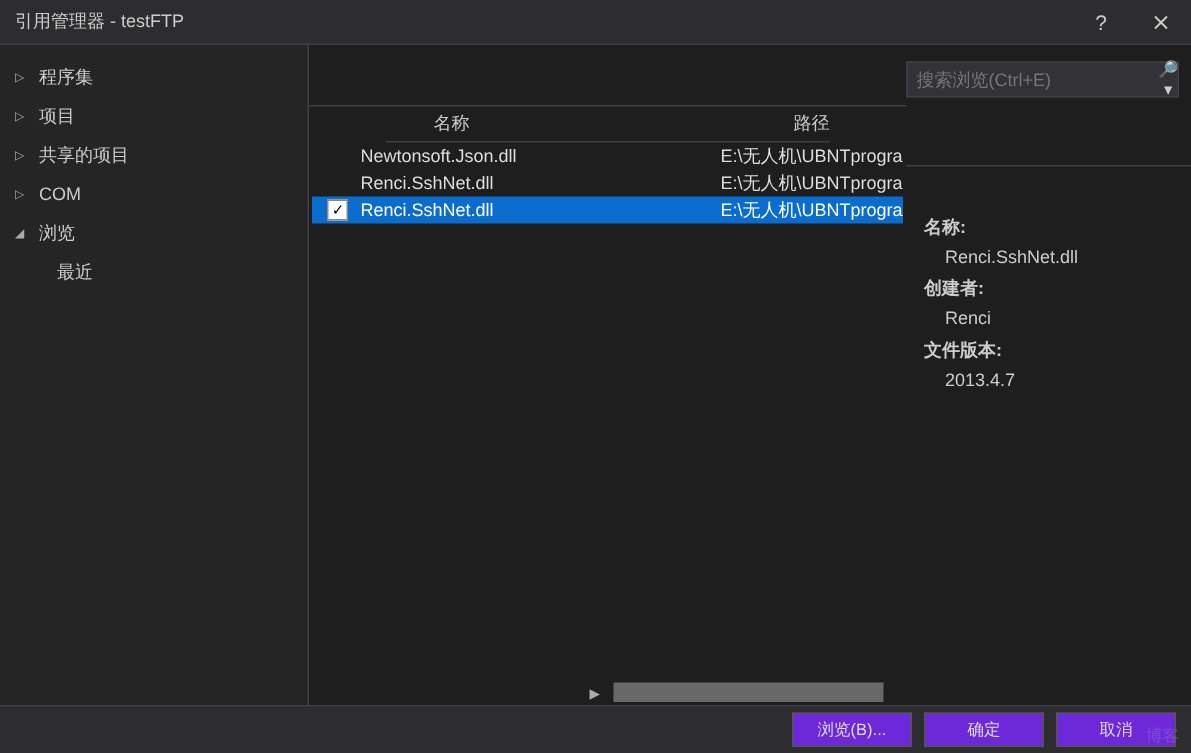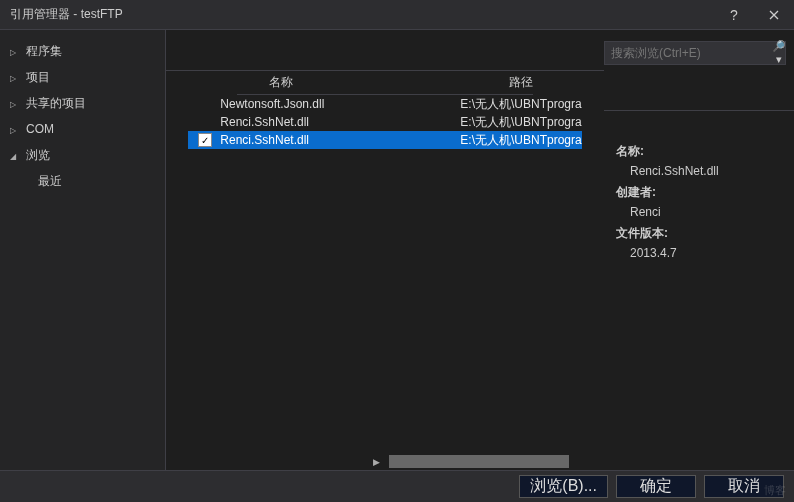--- a/index.html
+++ b/index.html
@@ -6,21 +6,21 @@
 body { width: 794px; height: 502px; background: #1e1e1e; color: #d0d0d0; font-size: 12px; overflow: hidden; position: relative; }
 
 .titlebar { height: 30px; background: #2d2d30; display: flex; align-items: center; padding: 0 0 0 10px; border-bottom: 1px solid #3f3f46; }
 .titlebar .title { flex: 1; color: #cccccc; font-size: 12px; }
 .titlebar .btn { width: 40px; height: 30px; display: flex; align-items: center; justify-content: center; color: #cccccc; }
 .titlebar .help { font-size: 14px; }
 .titlebar .close svg { width: 10px; height: 10px; }
 
 .content { display: flex; height: 440px; }
 
-.sidebar { width: 166px; background: #252526; border-right: 1px solid #3f3f46; padding-top: 8px; }
+.sidebar { width: 206px; background: #252526; border-right: 1px solid #3f3f46; padding-top: 8px; }
 .tree-item { display: flex; align-items: center; height: 26px; padding-left: 10px; color: #cccccc; cursor: pointer; }
 .tree-item .arrow { width: 12px; display: inline-block; font-size: 10px; color: #aaaaaa; }
 .tree-item.expanded .arrow::before { content: "◢"; font-size: 8px; }
 .tree-item.collapsed .arrow::before { content: "▷"; font-size: 8px; }
 .tree-item.sub { padding-left: 34px; }
 .tree-item .label { margin-left: 4px; }
 
 .main { flex: 1; display: flex; flex-direction: column; background: #1e1e1e; }
 .toprow { display: flex; height: 40px; }
 .toprow .spacer { flex: 1; }
@@ -47,21 +47,21 @@
 .hscroll { height: 17px; background: #3e3e42; position: relative; margin: 0 0 0 0; }
 .hscroll .thumb { position: absolute; left: 4px; top: 2px; height: 13px; width: 180px; background: #686868; }
 .hscroll .arrow-l, .hscroll .arrow-r { position: absolute; top: 0; width: 17px; height: 17px; display: flex; align-items: center; justify-content: center; color: #aaa; font-size: 9px; }
 .hscroll .arrow-l { left: 0; } .hscroll .arrow-r { right: 0; }
 
 .detail { width: 190px; padding: 30px 12px 0 12px; border-top: 1px solid #3f3f46; color: #cccccc; line-height: 1.7; font-size: 12px; margin-top: 40px; }
 .detail .lbl { color: #cccccc; font-weight: bold; }
 .detail .val { color: #cccccc; padding-left: 14px; }
 
 .footer { height: 32px; display: flex; align-items: center; justify-content: flex-end; padding: 0 10px; gap: 8px; background: #2d2d30; border-top: 1px solid #3f3f46; }
-.btn-std { height: 23px; min-width: 80px; background: #0f172a; border: 1px solid #555555; color: #dddddd; font-size: 16px; padding: 0 10px; cursor: pointer; }
+.btn-std { height: 23px; min-width: 80px; background: #6d28d9; border: 1px solid #555555; color: #dddddd; font-size: 11px; padding: 0 10px; cursor: pointer; }
 
 .watermark { position: absolute; right: 8px; bottom: 4px; color: rgba(180,180,180,0.25); font-size: 11px; pointer-events: none; }
 </style>
 </head>
 <body>
 
 <div class="titlebar">
   <div class="title">引用管理器 - testFTP</div>
   <div class="btn help">?</div>
   <div class="btn close">

